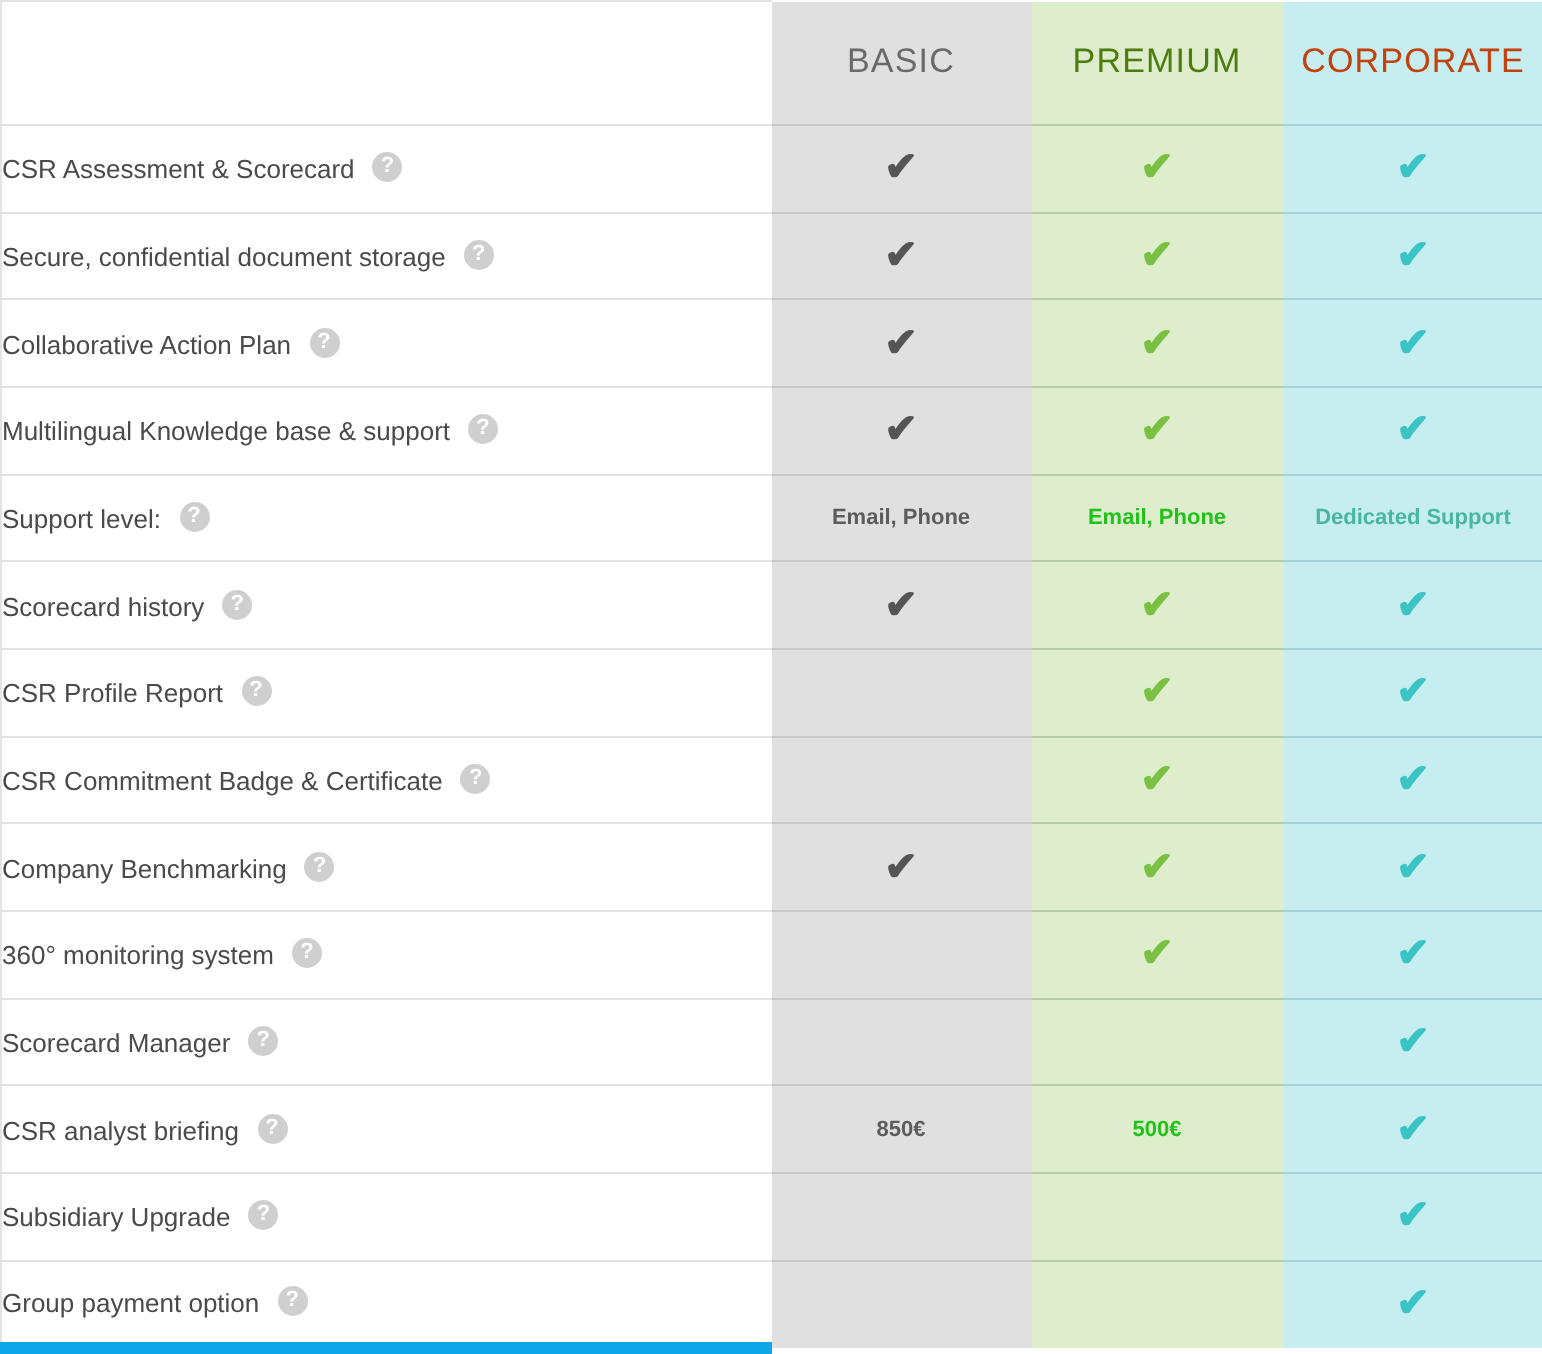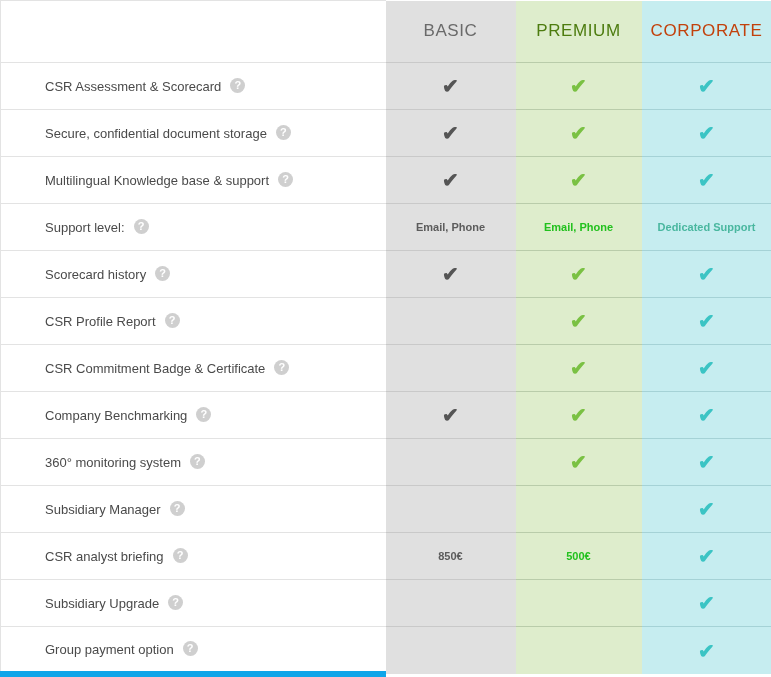--- a/index.html
+++ b/index.html
@@ -84,21 +84,20 @@
     font-size: 13px;
     white-space: nowrap;
   }
   tr.feature-row:last-child td.cell-feature {
     border-bottom: 6px solid #0ea5e9;
   }
 
   .feature-label {
     display: inline-block;
     vertical-align: middle;
-    margin-left: 44px;
   }
 
   
   .help-icon {
     display: inline-block;
     vertical-align: middle;
     width: 15px;
     height: 15px;
     border-radius: 50%;
     background: #cfcfcf;
@@ -178,20 +177,26 @@
         <td class="cell-plan cell-premium"><span class="check check-premium">✔</span></td>
         <td class="cell-plan cell-corporate"><span class="check check-corporate">✔</span></td>
       </tr>
       <tr class="feature-row">
         <td class="cell-feature"><span class="feature-label">Secure, confidential document storage</span><span class="help-icon">?</span></td>
         <td class="cell-plan cell-basic"><span class="check check-basic">✔</span></td>
         <td class="cell-plan cell-premium"><span class="check check-premium">✔</span></td>
         <td class="cell-plan cell-corporate"><span class="check check-corporate">✔</span></td>
       </tr>
       <tr class="feature-row">
+        <td class="cell-feature"><span class="feature-label">Collaborative Action Plan</span><span class="help-icon">?</span></td>
+        <td class="cell-plan cell-basic"><span class="check check-basic">✔</span></td>
+        <td class="cell-plan cell-premium"><span class="check check-premium">✔</span></td>
+        <td class="cell-plan cell-corporate"><span class="check check-corporate">✔</span></td>
+      </tr>
+      <tr class="feature-row">
         <td class="cell-feature"><span class="feature-label">Multilingual Knowledge base &amp; support</span><span class="help-icon">?</span></td>
         <td class="cell-plan cell-basic"><span class="check check-basic">✔</span></td>
         <td class="cell-plan cell-premium"><span class="check check-premium">✔</span></td>
         <td class="cell-plan cell-corporate"><span class="check check-corporate">✔</span></td>
       </tr>
       <tr class="feature-row">
         <td class="cell-feature"><span class="feature-label">Support level:</span><span class="help-icon">?</span></td>
         <td class="cell-plan cell-basic"><span>Email, Phone</span></td>
         <td class="cell-plan cell-premium"><span>Email, Phone</span></td>
         <td class="cell-plan cell-corporate"><span>Dedicated Support</span></td>
@@ -226,21 +231,21 @@
       </tr>
       <tr class="feature-row">
         <td class="cell-feature"><span class="feature-label">360° monitoring system</span><span class="help-icon">?</span></td>
         <td class="cell-plan cell-basic">
           <span class="empty-cell"></span>
         </td>
         <td class="cell-plan cell-premium"><span class="check check-premium">✔</span></td>
         <td class="cell-plan cell-corporate"><span class="check check-corporate">✔</span></td>
       </tr>
       <tr class="feature-row">
-        <td class="cell-feature"><span class="feature-label">Subsidiary Manager</span><span class="help-icon">?</span></td>
+        <td class="cell-feature"><span class="feature-label">Scorecard Manager</span><span class="help-icon">?</span></td>
         <td class="cell-plan cell-basic">
           <span class="empty-cell"></span>
         </td>
         <td class="cell-plan cell-premium">
           <span class="empty-cell"></span>
         </td>
         <td class="cell-plan cell-corporate"><span class="check check-corporate">✔</span></td>
       </tr>
       <tr class="feature-row">
         <td class="cell-feature"><span class="feature-label">CSR analyst briefing</span><span class="help-icon">?</span></td>

